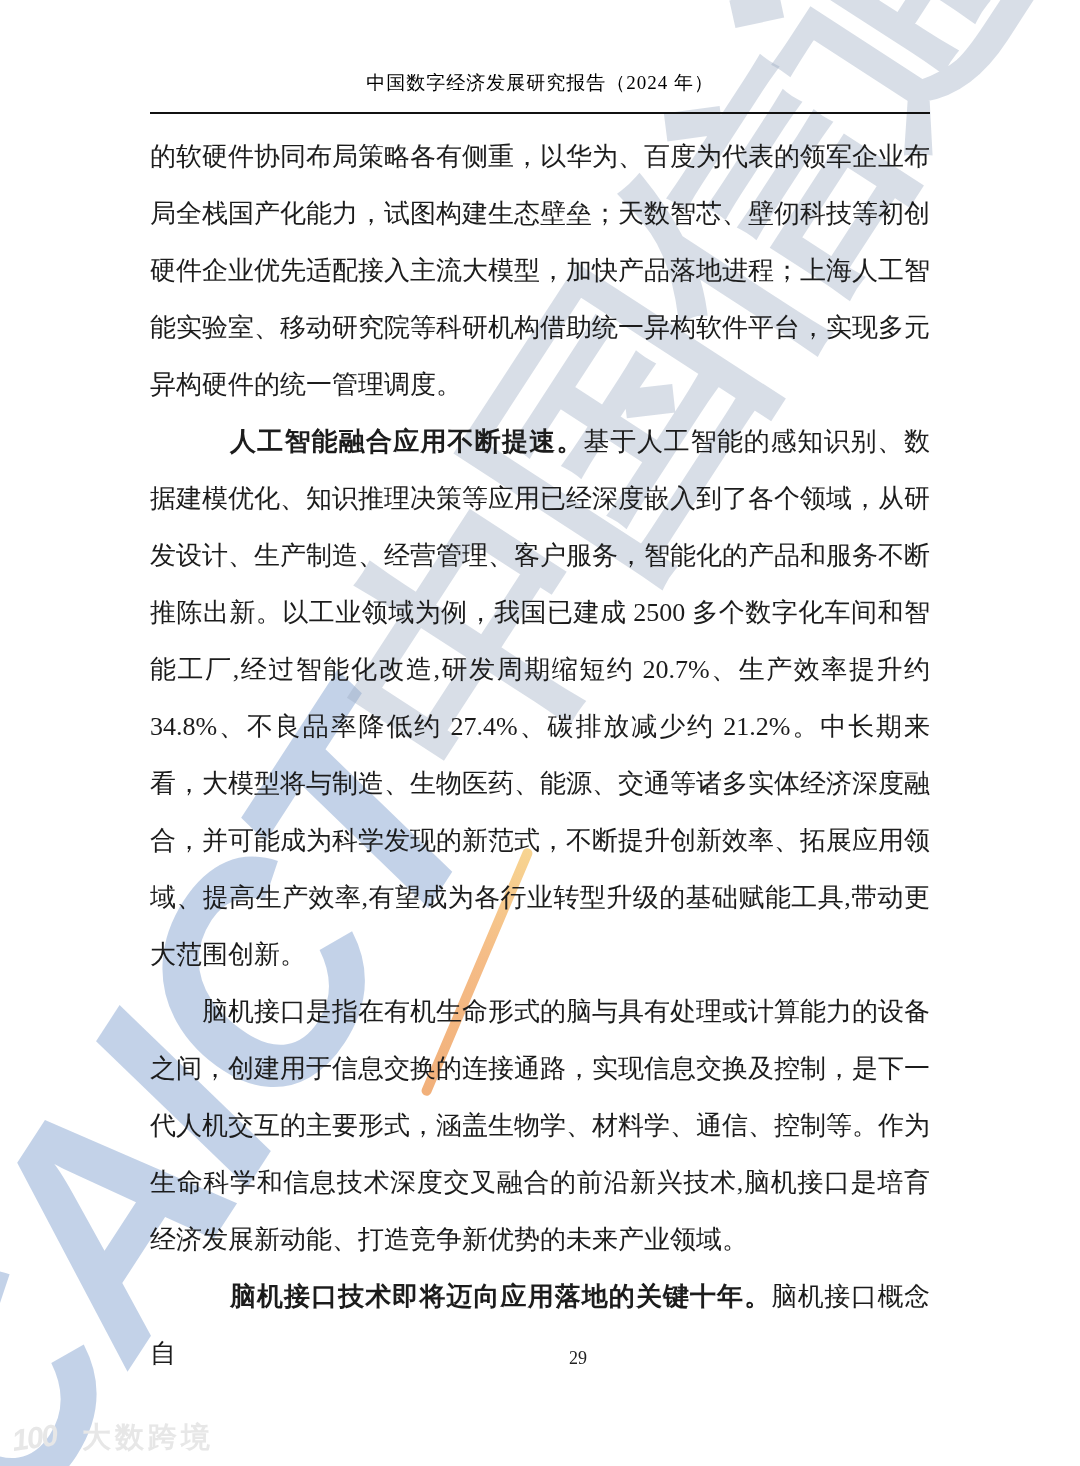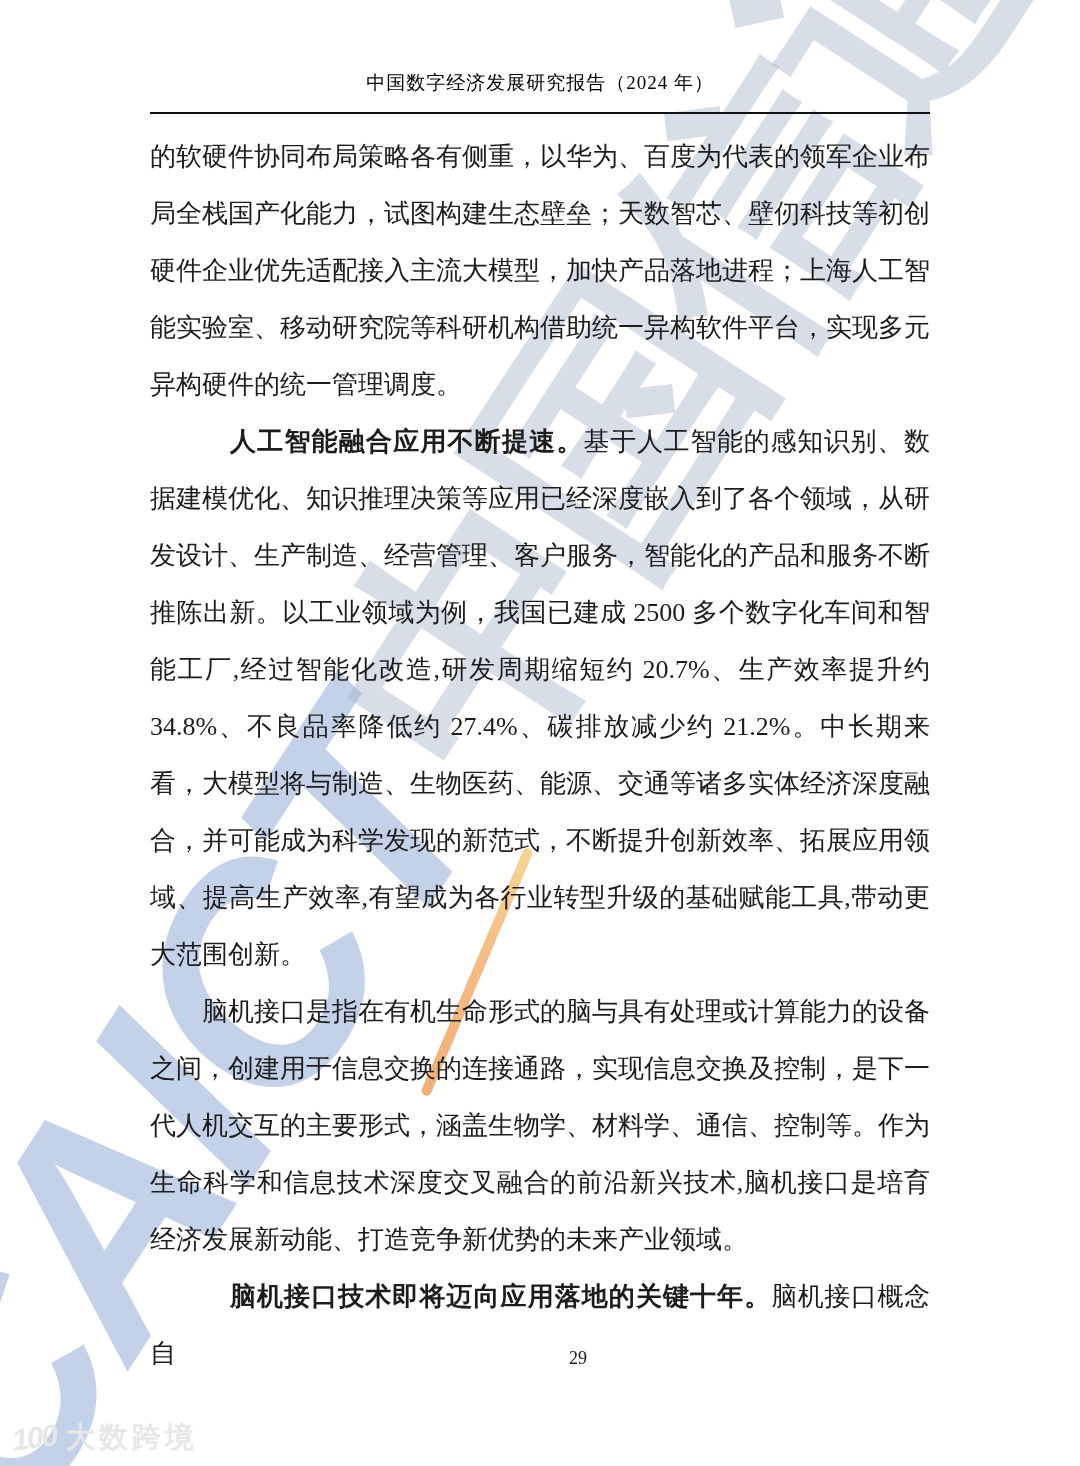--- a/index.html
+++ b/index.html
@@ -132,20 +132,21 @@
   }
   .logo-mark{
     font-size:30px;
     letter-spacing:-2px;
     transform:rotate(-8deg);
     font-style:italic;
   }
   .logo-text{
     font-size:29px;
     letter-spacing:4px;
+    margin-left:16px;
   }
 </style>
 </head>
 <body>
 
 <div class="page">
 
   <div class="wm" aria-hidden="true">
     <div class="wm-line">
       <span class="wm-latin">CAICT</span><span class="wm-cn">中国信通院</span>

